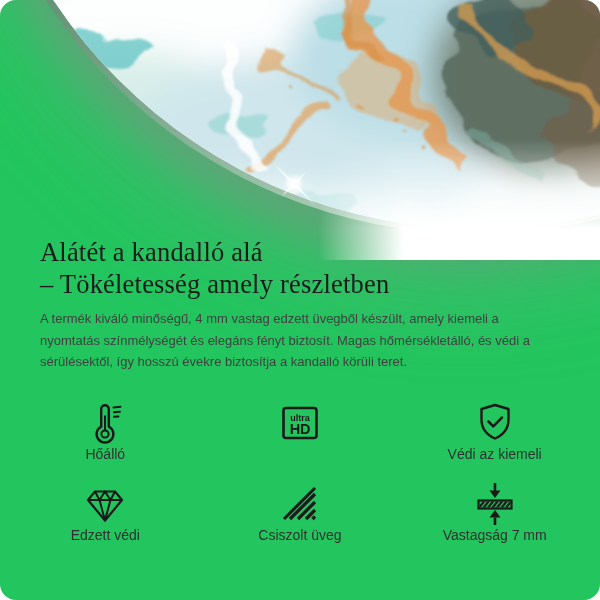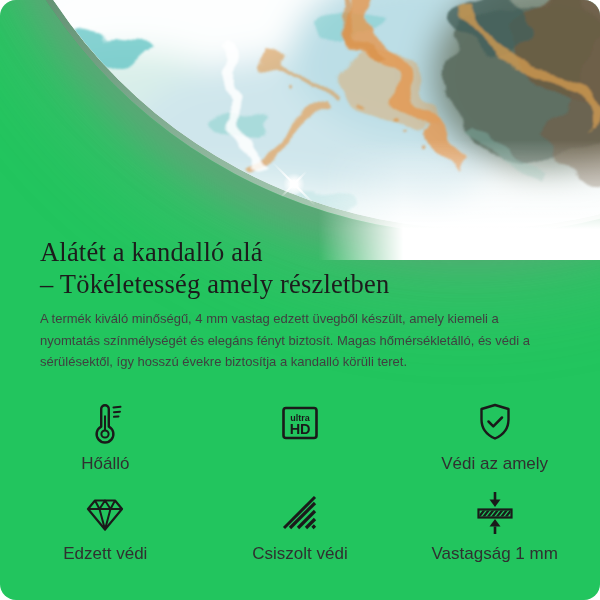--- a/index.html
+++ b/index.html
@@ -44,21 +44,21 @@
     font-size:13px;line-height:21.5px;color:#404040;
   }
 
   
   .features{
     position:absolute;left:0;top:401px;width:600px;box-sizing:border-box;padding:0 8px;
     display:grid;grid-template-columns:repeat(3,1fr);row-gap:20px;
   }
   .feature{display:flex;flex-direction:column;align-items:center;}
   .iconbox{height:46px;display:flex;justify-content:center;}
-  .feature-label{margin-top:9px;font-size:17px;line-height:15px;color:#303030;text-align:center;}
+  .feature-label{font-size:14px;line-height:15px;color:#303030;text-align:center;}
   .icon svg{display:block;}
   .uhd-top{font-family:"Liberation Sans", sans-serif;font-size:9px;font-weight:700;}
   .uhd-bottom{font-family:"Liberation Sans", sans-serif;font-size:14.5px;font-weight:700;letter-spacing:-.3px;}
 </style>
 </head>
 <body>
 
 <div class="stage">
 
   <div class="hero">
@@ -148,21 +148,21 @@
       </div>
     </div>
 
     <div class="feature">
       <div class="iconbox icon">
         <svg width="44" height="44" viewBox="0 0 44 44" xmlns="http://www.w3.org/2000/svg" fill="none" stroke="#1a1a1a">
           <path d="M22 4 L35.5 8 V18.5 C35.5 27.5 30 34 22 37.5 C14 34 8.5 27.5 8.5 18.5 V8 Z" stroke-width="2.4" stroke-linejoin="round"></path>
           <path d="M15.5 20.5 l4.8 4.8 L29 16.5" stroke-width="2.5" stroke-linecap="round" stroke-linejoin="round"></path>
         </svg>
       </div>
-      <div class="feature-label">Védi az amely</div>
+      <div class="feature-label">Védi az kiemeli</div>
     </div>
 
     <div class="feature">
       <div class="iconbox icon">
         <svg width="44" height="44" viewBox="0 0 44 44" xmlns="http://www.w3.org/2000/svg" fill="none" stroke="#1a1a1a">
           <path d="M12 9.5 H32 L39 18 L22 38.5 L5 18 Z" stroke-width="2.2" stroke-linejoin="round"></path>
           <path d="M5 18 H39" stroke-width="2"></path>
           <path d="M12 9.5 L16.5 18 L22 9.5 L27.5 18 L32 9.5" stroke-width="2" stroke-linejoin="round"></path>
           <path d="M16.5 18 L22 38.5 L27.5 18" stroke-width="2" stroke-linejoin="round"></path>
         </svg>
@@ -173,21 +173,21 @@
     <div class="feature">
       <div class="iconbox icon">
         <svg width="44" height="44" viewBox="0 0 44 44" xmlns="http://www.w3.org/2000/svg" fill="none" stroke="#1a1a1a">
           <path d="M6 37 L37 6" stroke-width="3"></path>
           <path d="M12 37 L37 12" stroke-width="3.2"></path>
           <path d="M20 37 L37 20" stroke-width="3.2"></path>
           <path d="M28 37 L37 28" stroke-width="3.2"></path>
           <path d="M34.5 37 L37 34.5" stroke-width="3.2"></path>
         </svg>
       </div>
-      <div class="feature-label">Csiszolt védi</div>
+      <div class="feature-label">Csiszolt üveg</div>
     </div>
 
     <div class="feature">
       <div class="iconbox icon">
         <svg width="44" height="44" viewBox="0 0 44 44" xmlns="http://www.w3.org/2000/svg">
           <path d="M22 1 V9" stroke="#1a1a1a" stroke-width="2.6" fill="none"></path>
           <polygon points="16.5,8.5 27.5,8.5 22,16" fill="#1a1a1a"></polygon>
           <g>
             <clipPath id="barclip">
                 <rect x="6.5" y="19.5" width="31" height="6"></rect>
@@ -200,17 +200,17 @@
                 <path d="M23 27 L31 17"></path>
                 <path d="M27.5 27 L35.5 17"></path>
               <path d="M32 27 L40 17"></path>
             </g>
             <rect x="5.5" y="18.5" width="33" height="8" fill="none" stroke="#1a1a1a" stroke-width="2.2"></rect>
           </g>
           <polygon points="16.5,35.5 27.5,35.5 22,28" fill="#1a1a1a"></polygon>
           <path d="M22 35.5 V43" stroke="#1a1a1a" stroke-width="2.6" fill="none"></path>
         </svg>
       </div>
-      <div class="feature-label">Vastagság 1 mm</div>
+      <div class="feature-label">Vastagság 7 mm</div>
     </div>
 
   </div>
 </div>
 
 </body></html>

